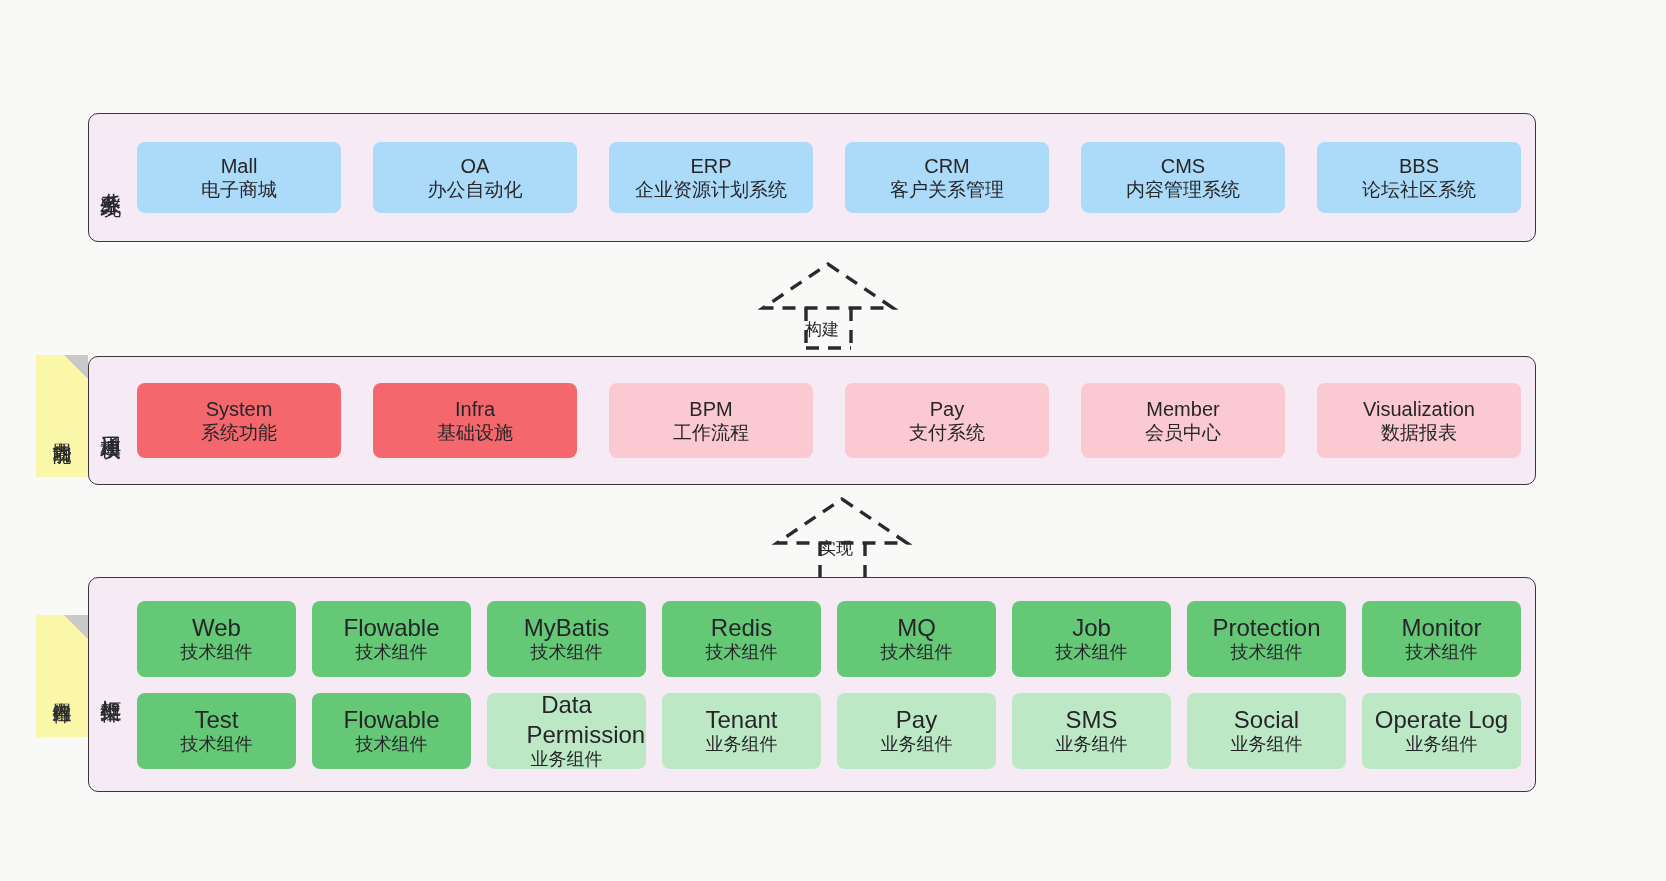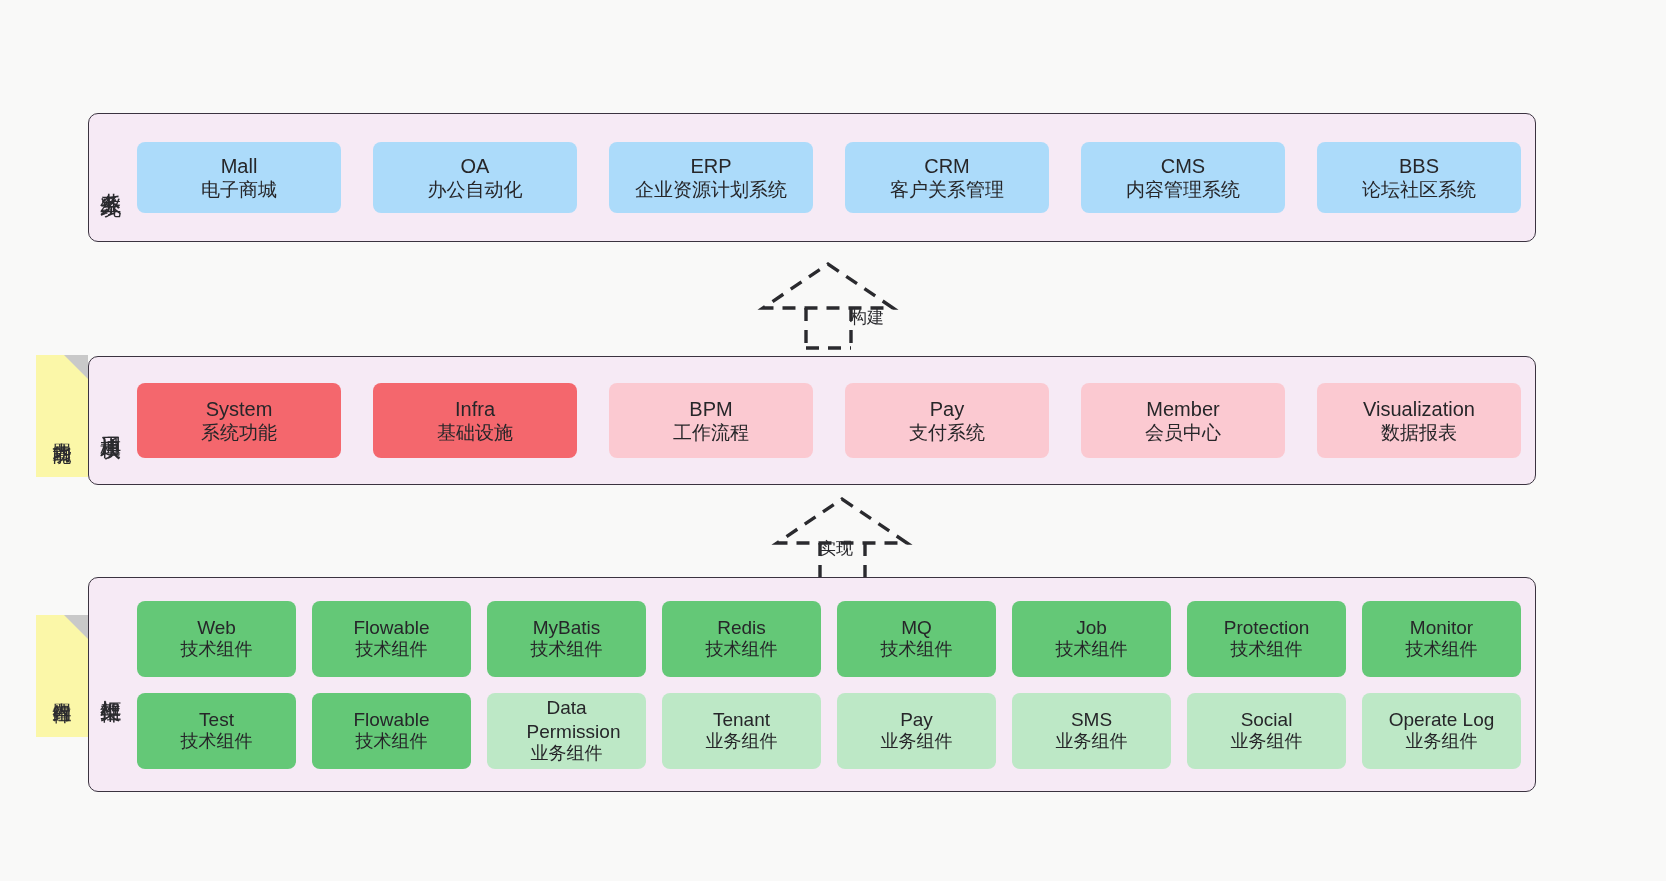--- a/index.html
+++ b/index.html
@@ -68,21 +68,21 @@
     flex-direction: column;
     align-items: center;
     justify-content: center;
     text-align: center;
     color: #262629;
     line-height: 1.22;
     padding: 6px 4px;
   }
   .card .t1 { font-size: 20px; }
   .card .t2 { font-size: 19px; }
-  .card.small .t1 { font-size: 19px; }
+  .card.small .t1 { font-size: 24px; }
   .card.small .t2 { font-size: 18px; }
 
   .c-blue       { background: #ACDBFA; }
   .c-red        { background: #F4676D; }
   .c-pink       { background: #FBC9D1; }
   .c-green      { background: #64C877; }
   .c-lightgreen { background: #BDE8C6; }
 
   
   .note {
@@ -161,21 +161,21 @@
 
   <div class="arrow" style="left:757px; top:258px; width:142px; height:92px;">
     <svg width="142" height="92" viewBox="0 0 142 92">
 
       <path d="M 71 6 L 136 50 L 6 50 Z" fill="#F9F9F8" stroke="#2A2A2E" stroke-width="3.4" stroke-dasharray="13 9" stroke-linejoin="miter"></path>
 
       <path d="M 49 50 L 49 92" fill="none" stroke="#2A2A2E" stroke-width="3.4" stroke-dasharray="13 9"></path>
       <path d="M 94 50 L 94 92" fill="none" stroke="#2A2A2E" stroke-width="3.4" stroke-dasharray="13 9"></path>
       <path d="M 49 90 L 94 90" fill="none" stroke="#2A2A2E" stroke-width="3.4" stroke-dasharray="13 9"></path>
     </svg>
-    <div class="arrow-label" style="left:48px; top:48px;margin-left:45px;">构建</div>
+    <div class="arrow-label" style="left:48px; top:60px;">构建</div>
   </div>
 
   <div class="note" style="left:36px; top:355px; width:52px; height:122px;">
     <div class="fold"></div>
     <span>内置功能</span>
   </div>
 
   <div class="layer" style="left:88px; top:356px; width:1448px; height:129px;">
     <div class="layer-title">通用模块</div>
     <div class="layer-body">

